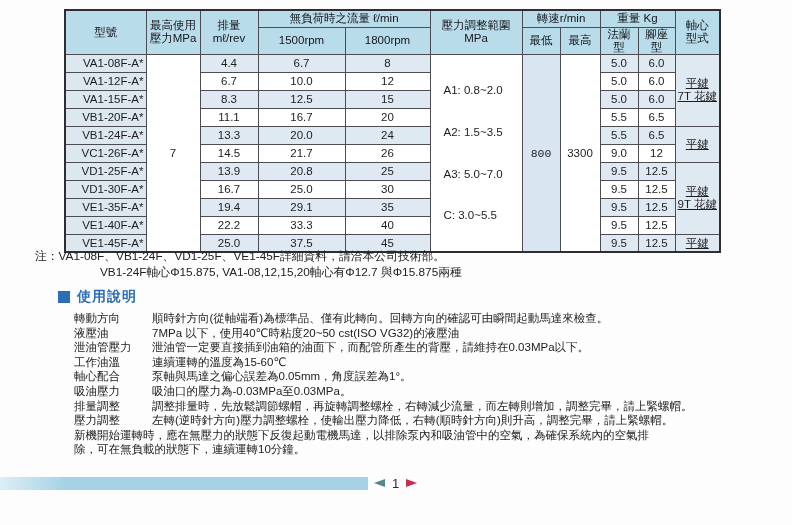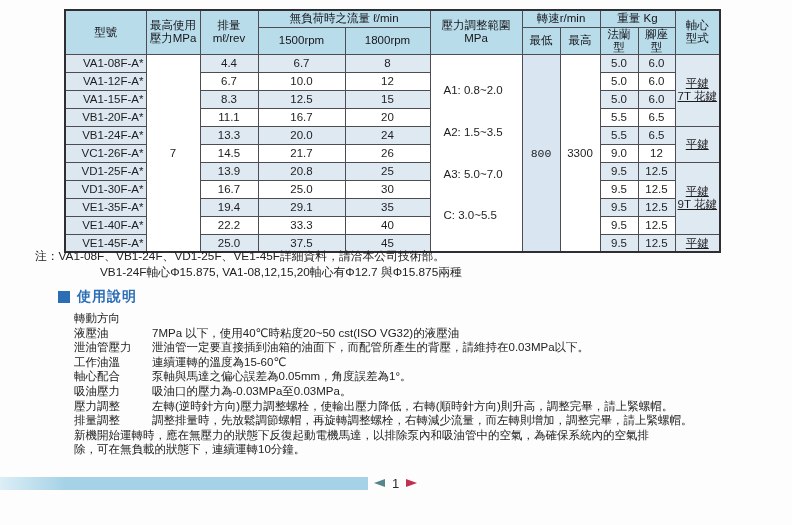--- a/index.html
+++ b/index.html
@@ -206,20 +206,21 @@
   </div>
 
   <div class="usage-title">
     <span class="sq"></span>
     <span>使用說明</span>
   </div>
 
   <div class="usage-list" id="usage-list">
       <div class="usage-item">
         <span class="lbl">轉動方向</span>
+        <span class="txt">順時針方向(從軸端看)為標準品、僅有此轉向。回轉方向的確認可由瞬間起動馬達來檢查。</span>
       </div>
       <div class="usage-item">
         <span class="lbl">液壓油</span>
         <span class="txt">7MPa 以下，使用40℃時粘度20~50 cst(ISO VG32)的液壓油</span>
       </div>
       <div class="usage-item">
         <span class="lbl">泄油管壓力</span>
         <span class="txt">泄油管一定要直接插到油箱的油面下，而配管所產生的背壓，請維持在0.03MPa以下。</span>
       </div>
       <div class="usage-item">
@@ -228,26 +229,26 @@
       </div>
       <div class="usage-item">
         <span class="lbl">軸心配合</span>
         <span class="txt">泵軸與馬達之偏心誤差為0.05mm，角度誤差為1°。</span>
       </div>
       <div class="usage-item">
         <span class="lbl">吸油壓力</span>
         <span class="txt">吸油口的壓力為-0.03MPa至0.03MPa。</span>
       </div>
       <div class="usage-item">
+        <span class="lbl">排量調整</span>
+        <span class="txt">調整排量時，先放鬆調節螺帽，再旋轉調整螺栓，右轉減少流量，而左轉則增加，調整完畢，請上緊螺帽。</span>
+      </div>
+      <div class="usage-item">
         <span class="lbl">壓力調整</span>
         <span class="txt">左轉(逆時針方向)壓力調整螺栓，使輸出壓力降低，右轉(順時針方向)則升高，調整完畢，請上緊螺帽。</span>
-      </div>
-      <div class="usage-item">
-        <span class="lbl">排量調整</span>
-        <span class="txt">調整排量時，先放鬆調節螺帽，再旋轉調整螺栓，右轉減少流量，而左轉則增加，調整完畢，請上緊螺帽。</span>
       </div>
       <div class="usage-item">
         <span class="txt">新機開始運轉時，應在無壓力的狀態下反復起動電機馬達，以排除泵內和吸油管中的空氣，為確保系統內的空氣排除，可在無負載的狀態下，連續運轉10分鐘。</span>
       </div>
     </div>
 
   <div class="footer-bar"></div>
   <div class="pager">
     <span class="arrow arrow-left"></span>
     <span class="page-num">1</span>

